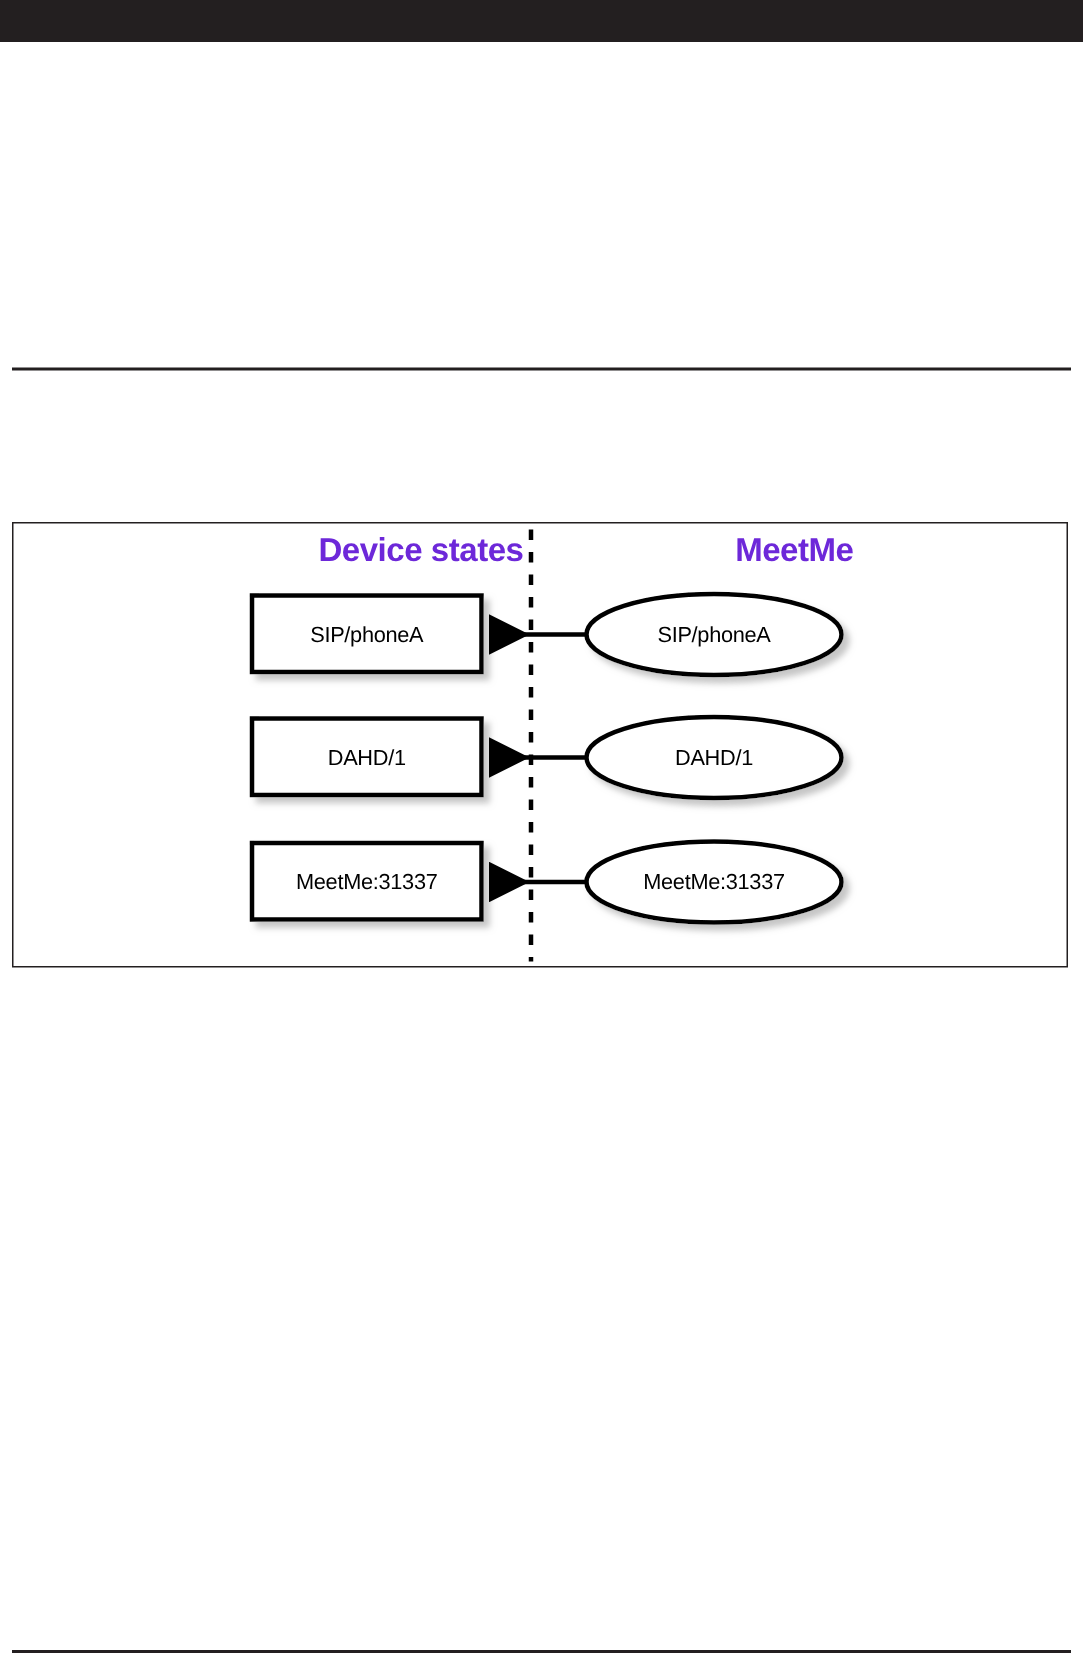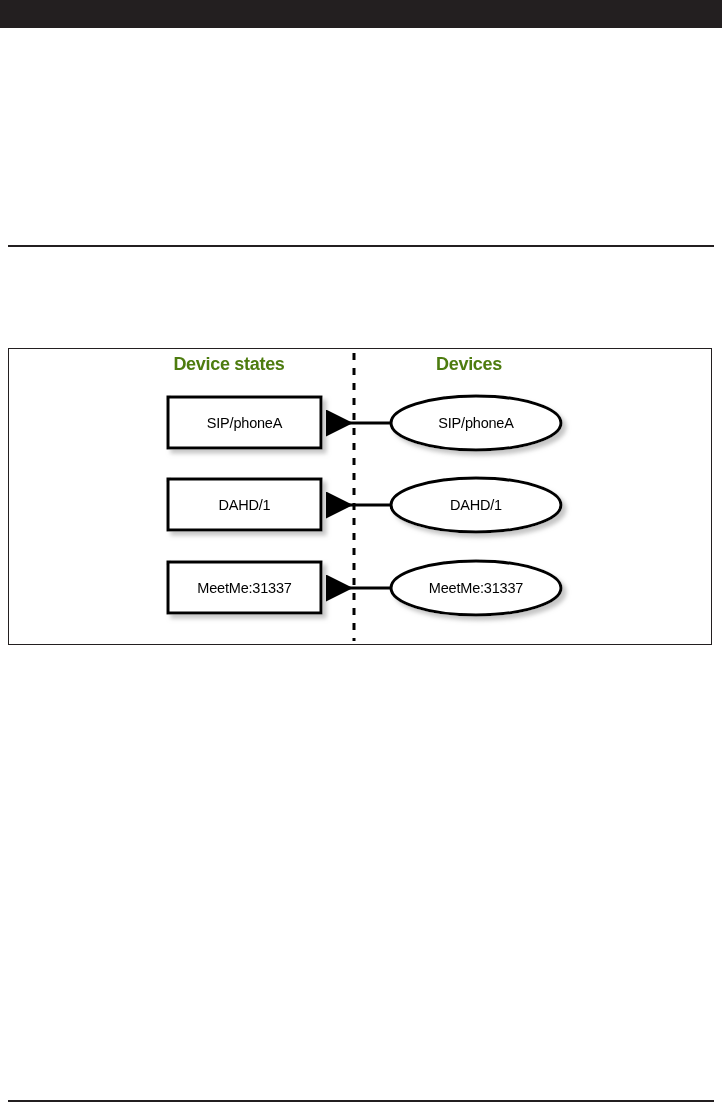--- a/index.html
+++ b/index.html
@@ -61,25 +61,25 @@
     width: 704px;
     height: 297px;
     display: block;
   }
 
   
   .col-heading {
     position: absolute;
     font-family: "Liberation Sans", sans-serif;
     font-weight: bold;
-    font-size: 18px;
+    font-size: 22px;
     letter-spacing: -0.3px;
-    color: #4d7c0f;
+    color: #6d28d9;
     white-space: nowrap;
-    text-align: center;
+    text-align: right;
   }
   .col-heading-states {
     left: 100px;
     top: 5px;
     width: 240px;
   }
   .col-heading-devices {
     left: 360px;
     top: 5px;
     width: 200px;
@@ -99,21 +99,21 @@
 <body>
 
 <div class="header-bar"></div>
 
 <div class="rule-top"></div>
 
 <div class="figure-frame">
 
   <div class="col-heading col-heading-states">Device states</div>
 
-  <div class="col-heading col-heading-devices">Devices</div>
+  <div class="col-heading col-heading-devices">MeetMe</div>
 
   <svg class="figure-svg" viewBox="0 0 704 297">
     <defs>
       <filter id="dropshadow" x="-30%" y="-30%" width="180%" height="180%">
         <feOffset in="SourceAlpha" dx="4" dy="4" result="off"></feOffset>
         <feGaussianBlur in="off" stdDeviation="2" result="blur"></feGaussianBlur>
         <feColorMatrix in="blur" type="matrix" values="0 0 0 0 0.45  0 0 0 0 0.45  0 0 0 0 0.45  0 0 0 0.75 0" result="shd"></feColorMatrix>
         <feMerge>
           <feMergeNode in="shd"></feMergeNode>
           <feMergeNode in="SourceGraphic"></feMergeNode>

